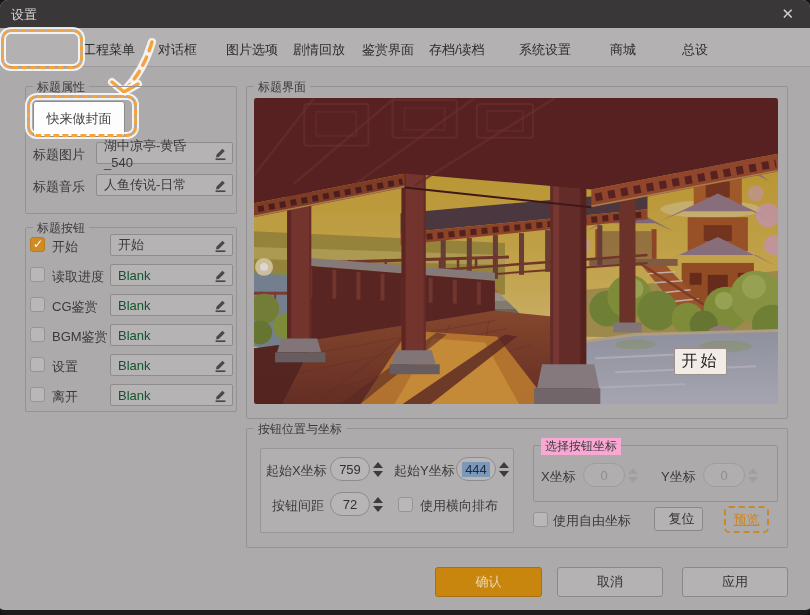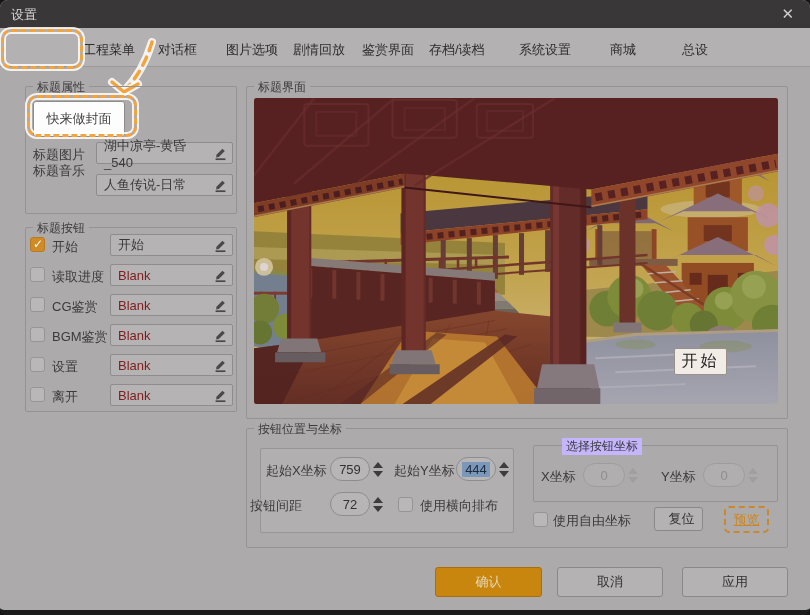--- a/index.html
+++ b/index.html
@@ -18,21 +18,21 @@
   
   .halo{position:absolute;border:3px dashed #f5a43b;border-radius:10px;pointer-events:none;
         box-shadow:0 0 0 2px rgba(255,255,255,.85), inset 0 0 0 2px rgba(255,255,255,.85);}
   
   .group{position:absolute;border:1px solid #949293;border-radius:2px;}
   .glabel{position:absolute;top:-8px;left:7px;background:#adaaab;padding:0 4px;font-size:12px;color:#3b3a3b;white-space:nowrap;}
   .lbl{position:absolute;font-size:13px;color:#3b3a3b;white-space:nowrap;}
   
   .field{position:absolute;background:#b5b3b4;border:1px solid #8e8c8d;border-radius:2px;box-sizing:border-box;
          font-size:13px;color:#3a393a;display:flex;align-items:center;padding:0 24px 0 7px;cursor:text;}
-  .field.ph{color:#7f1d1d;}
+  .field.ph{color:#14532d;}
   .field .pencil{position:absolute;right:4px;top:50%;transform:translateY(-50%);width:15px;height:15px;}
   
   .btn{position:absolute;background:#b4b2b3;border:1px solid #8a8889;border-radius:3px;box-sizing:border-box;
        display:flex;align-items:center;justify-content:center;font-size:13px;color:#323132;cursor:pointer;}
   .btn.white{background:#fdfdfd;border-color:#8e8c8d;color:#3f3e3f;}
   .btn.confirm{background:#c8860f;border:1px solid #a86f0c;color:#e9d8b0;}
   .btn.preview-dash{background:transparent;border:2px dashed #c9882b;border-radius:5px;color:#cf861b;}
   
   .cb{position:absolute;width:15px;height:15px;background:#b9b7b8;border:1px solid #969495;border-radius:3px;
       box-sizing:border-box;cursor:pointer;}
@@ -98,21 +98,21 @@
 
   <span class="lbl" style="left:33px;top:146px;">标题图片</span>
   <div class="field" style="left:96px;top:142px;width:137px;height:22px;">
     <span>湖中凉亭-黄昏_540</span>
     <svg class="pencil" viewBox="0 0 14 14">
       <path d="M3.2 8.6 L8.8 3 L11 5.2 L5.4 10.8 L3 11.3 Z" fill="#4a4849"></path>
         <rect x="2.4" y="12" width="9.2" height="1.6" fill="#4a4849"></rect>
     </svg>
   </div>
 
-  <span class="lbl" style="left:33px;top:162px;">标题音乐</span>
+  <span class="lbl" style="left:33px;top:178px;">标题音乐</span>
   <div class="field" style="left:96px;top:174px;width:137px;height:22px;">
     <span>人鱼传说-日常</span>
     <svg class="pencil" viewBox="0 0 14 14">
       <path d="M3.2 8.6 L8.8 3 L11 5.2 L5.4 10.8 L3 11.3 Z" fill="#4a4849"></path>
         <rect x="2.4" y="12" width="9.2" height="1.6" fill="#4a4849"></rect>
     </svg>
   </div>
 
   <div class="group" style="left:25px;top:227px;width:210px;height:183px;">
     <span class="glabel">标题按钮</span>
@@ -406,33 +406,33 @@
   <div class="spin" style="left:456px;top:457px;">
     <span class="val" style="width:40px;height:24px;">
         <b class="sel" style="font-weight:normal">444</b>
       </span>
     <span class="arrows">
       <i class="tri-up"></i>
       <i class="tri-dn"></i>
     </span>
   </div>
 
-  <span class="lbl" style="left:250px;top:497px;">按钮间距</span>
+  <span class="lbl" style="left:272px;top:497px;">按钮间距</span>
   <div class="spin" style="left:330px;top:492px;">
     <span class="val" style="width:40px;height:24px;">72</span>
     <span class="arrows">
       <i class="tri-up"></i>
       <i class="tri-dn"></i>
     </span>
   </div>
   <span class="cb" style="left:398px;top:497px;"></span>
   <span class="lbl" style="left:420px;top:497px;">使用横向排布</span>
 
   <div class="group" style="left:533px;top:445px;width:243px;height:55px;">
-    <span class="glabel" style="background:#c4b5fd;margin-left:21px;">选择按钮坐标</span>
+    <span class="glabel" style="background:#f9a8d4;">选择按钮坐标</span>
   </div>
   <span class="lbl" style="left:541px;top:468px;">X坐标</span>
   <div class="spin disabled" style="left:583px;top:463px;">
     <span class="val" style="width:42px;height:24px;">0</span>
     <span class="arrows">
       <i class="tri-up"></i>
       <i class="tri-dn"></i>
     </span>
   </div>
   <span class="lbl" style="left:661px;top:468px;">Y坐标</span>

